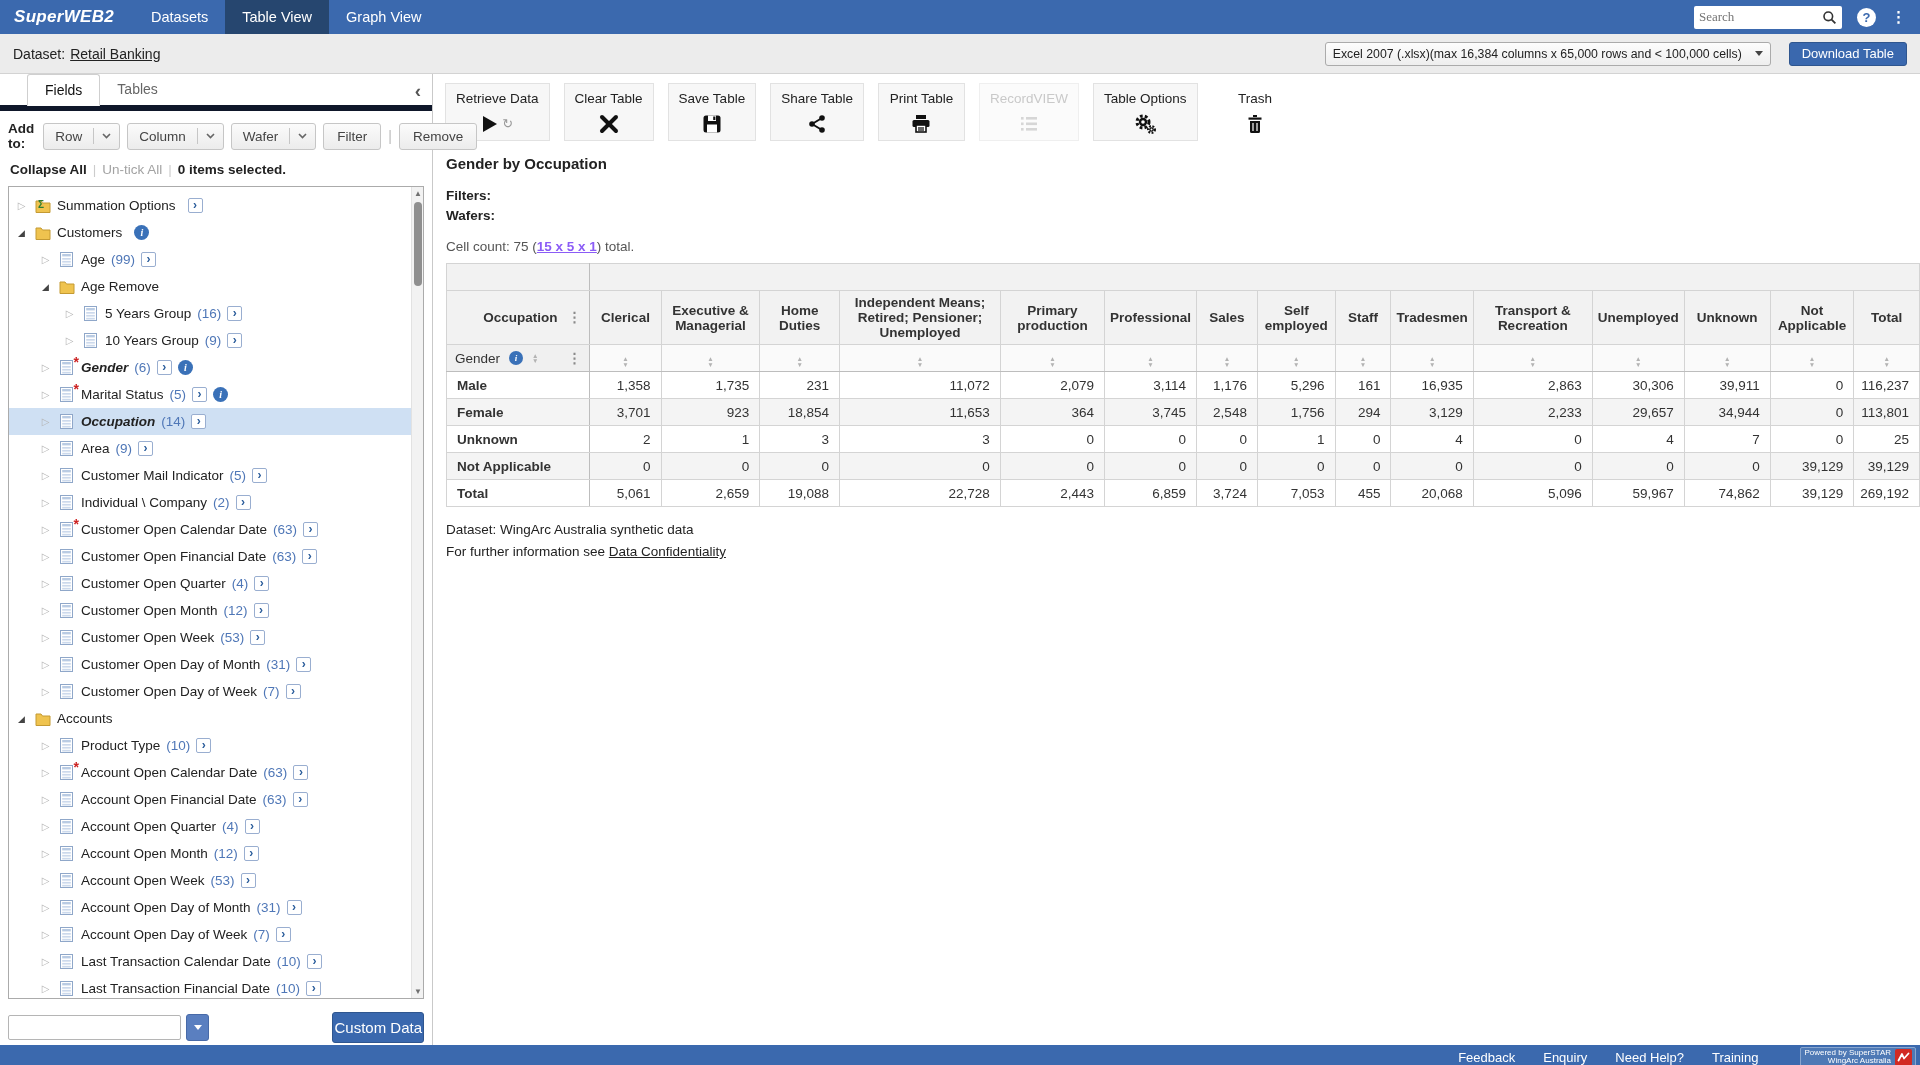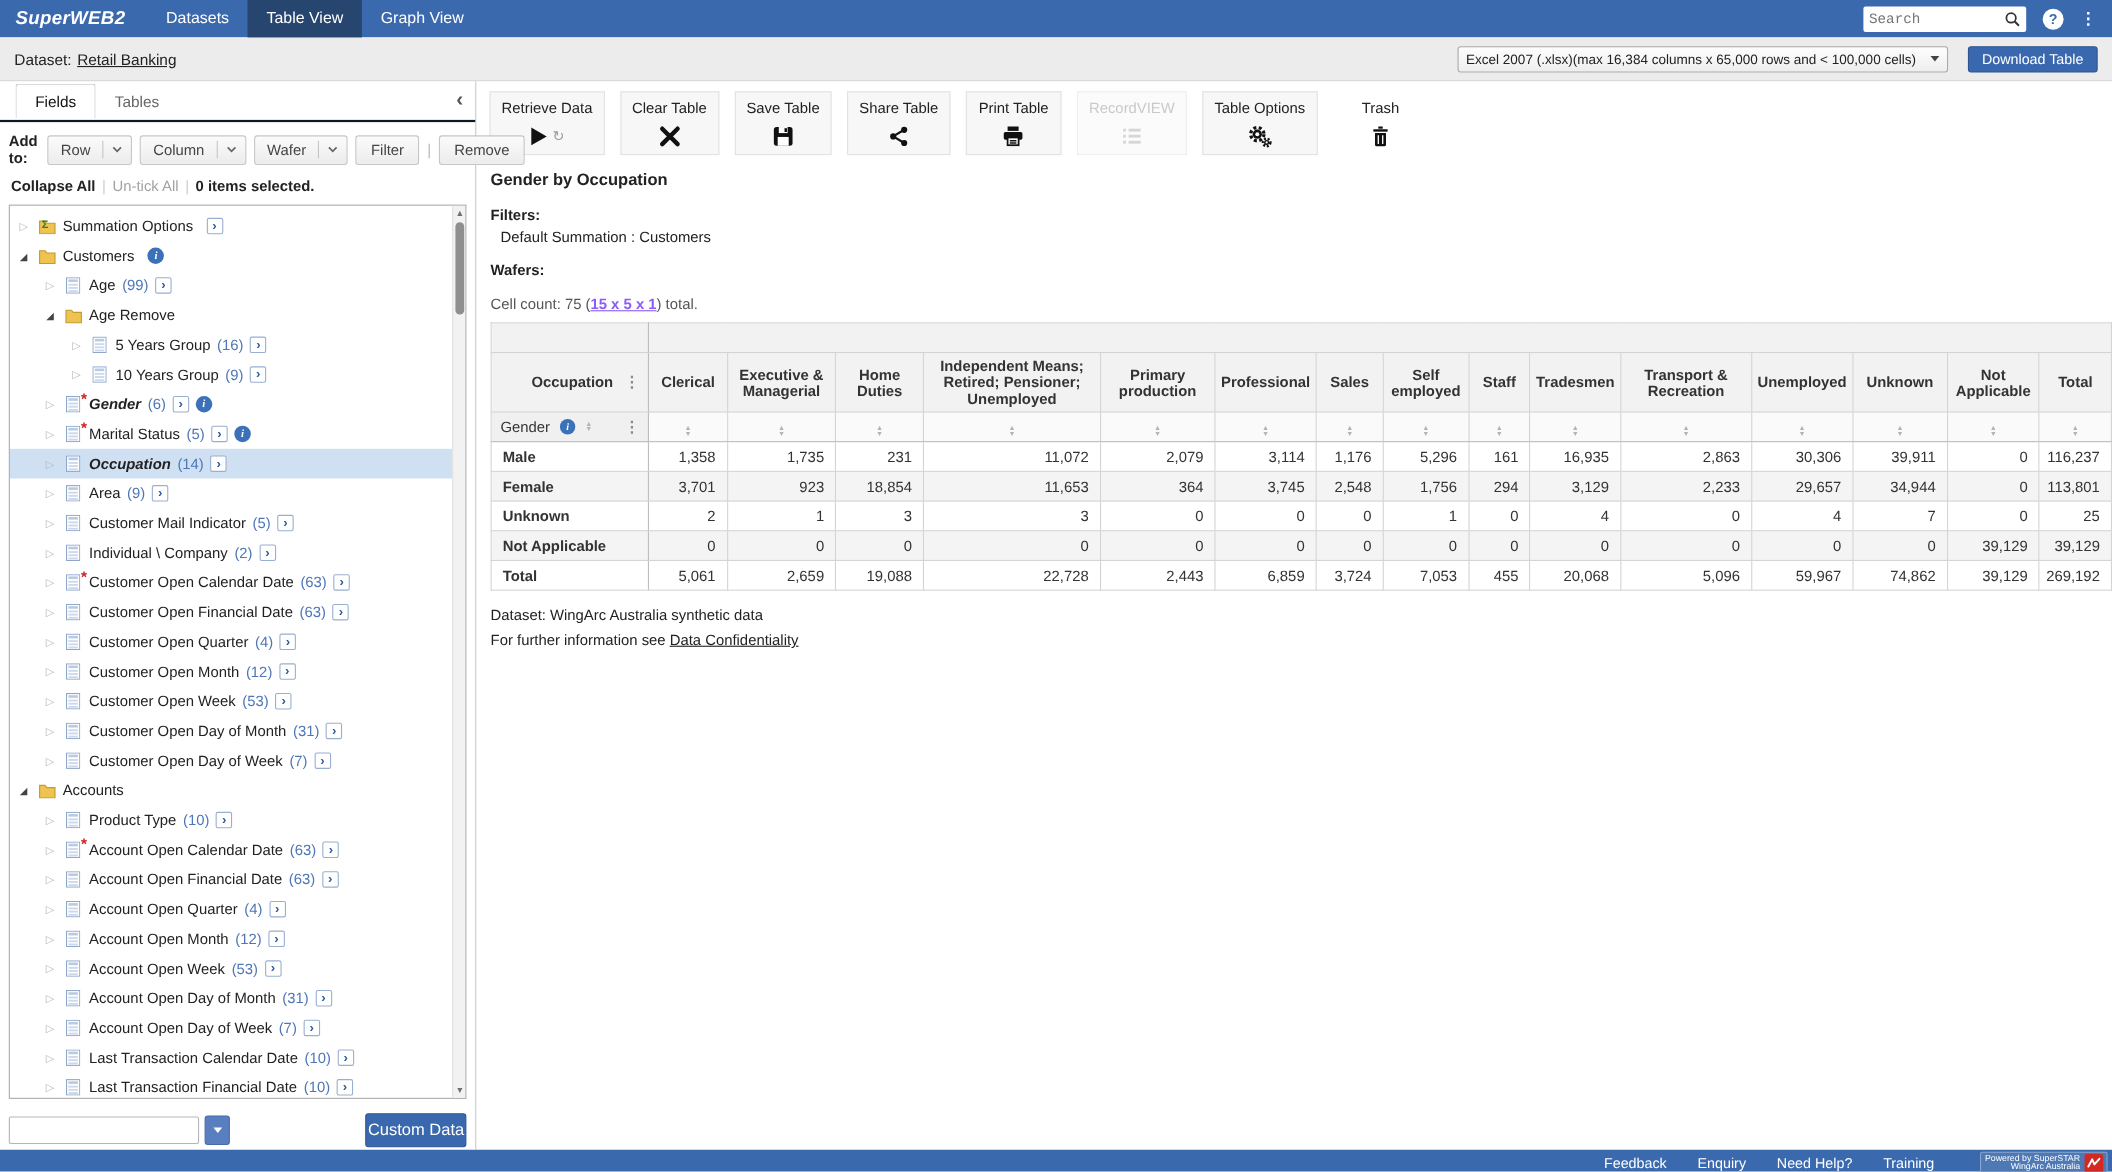--- a/index.html
+++ b/index.html
@@ -4,35 +4,35 @@
 <style>
   *{box-sizing:border-box;margin:0;padding:0}
   html,body{width:1920px;height:1065px;overflow:hidden;font-family:"Liberation Sans",sans-serif;background:#fff}
   
   .topnav{height:34px;background:#3b69ae;display:flex;align-items:center;color:#fff}
   .brand{font-weight:bold;font-style:italic;font-size:17px;padding:0 20px 0 14px;letter-spacing:.3px}
   .navtab{height:34px;line-height:34px;padding:0 17px;font-size:14.5px;cursor:pointer}
   .navtab.active{background:#26466f}
   .nav-right{margin-left:auto;display:flex;align-items:center;gap:15px;padding-right:14px}
   .searchbox{width:148px;height:23px;background:#fff;border-radius:2px;display:flex;align-items:center;padding:0 5px}
-  .searchbox input{border:0;outline:0;flex:1;font-size:13px;color:#333;font-family:Liberation Mono, monospace;min-width:0}
+  .searchbox input{border:0;outline:0;flex:1;font-size:13px;color:#333;font-family:Liberation Serif, serif;min-width:0}
   .helpbtn{width:19px;height:19px;border-radius:50%;background:#fff;color:#3b69ae;font-size:13px;font-weight:bold;display:flex;align-items:center;justify-content:center}
   .kebab-top{font-size:15px;font-weight:bold;letter-spacing:0}
   
   .dsbar{height:40px;background:#ececec;border-bottom:1px solid #d3d3d3;display:flex;align-items:center;padding:0 13px;font-size:14px;color:#222}
   .dslink{text-decoration:underline;color:#222;margin-left:5px;cursor:pointer}
   .ds-right{margin-left:auto;display:flex;align-items:center;gap:18px}
   .formatselect{width:446px;height:24px;border:1px solid #ababab;border-radius:3px;background:linear-gradient(#fdfdfd,#eee);display:flex;align-items:center;padding:0 7px;font-size:12.3px;color:#222;cursor:pointer}
   .fs-caret{margin-left:auto;width:0;height:0;border-left:4px solid transparent;border-right:4px solid transparent;border-top:5px solid #444}
   .dlbtn{height:24px;background:#3a68ae;color:#fff;border:1px solid #2f5档a;border:1px solid #2f568f;border-radius:3px;font-size:13px;padding:0 12px;display:flex;align-items:center;cursor:pointer}
   
   .wrap{display:flex;height:971px}
   .sidebar{width:433px;min-width:433px;border-right:1px solid #c9c9c9;background:#fff;display:flex;flex-direction:column;position:relative}
   
-  .sb-tabs{height:37px;border-bottom:2px solid #0f172a;display:flex;align-items:center;padding-left:14px;position:relative}
+  .sb-tabs{height:37px;border-bottom:6px solid #0f172a;display:flex;align-items:flex-start;padding-left:27px;position:relative}
   .sbtab{font-size:14px;padding:7px 17px;color:#666;cursor:pointer}
   .sbtab.active{background:#fff;border:1px solid #cfcfcf;border-bottom:1px solid #fff;margin-bottom:-1px;border-radius:3px 3px 0 0;color:#111}
   .collapse-chev{position:absolute;right:11px;top:7px;font-size:19px;font-weight:bold;color:#555;cursor:pointer;line-height:19px}
   
   .addto{display:flex;align-items:center;gap:7px;padding:10px 8px 9px;font-size:13.5px;color:#222}
   .addto b{margin-right:2px}
   .sbtn{border:1px solid #c6c6c6;background:linear-gradient(#fbfbfb,#ececec);border-radius:3px;color:#444;font-size:13.5px;display:flex;align-items:center;cursor:pointer}
   .sbtn .seg{padding:5px 11px}
   .sbtn .caret-seg{padding:5px 8px;border-left:1px solid #c6c6c6;display:flex;align-items:center}
   .plainbtn{border:1px solid #c6c6c6;background:linear-gradient(#fbfbfb,#ececec);border-radius:3px;color:#444;font-size:13.5px;padding:5px 13px;cursor:pointer}
@@ -773,21 +773,20 @@
               <line x1="7" y1="9" x2="7" y2="17" stroke="#fff" stroke-width="1.2"></line>
               <line x1="11" y1="9" x2="11" y2="17" stroke="#fff" stroke-width="1.2"></line>
             </svg>
           </div>
       </div>
     </div>
 
     <div class="tmeta">
       <div class="ttitle">Gender by Occupation</div>
       <div class="flabel">Filters:</div>
-      <div class="fvalue">Default Summation : Customers</div>
       <div class="wlabel">Wafers:</div>
       <div class="ccount"><span>Cell count: 75 (</span><span class="cclink">15 x 5 x 1</span><span>) total.</span></div>
     </div>
 
     <table class="dtable">
         <colgroup>
           <col style="width: 145px;">
           <col style="width: 72px;">
           <col style="width: 100px;">
           <col style="width: 82px;">

